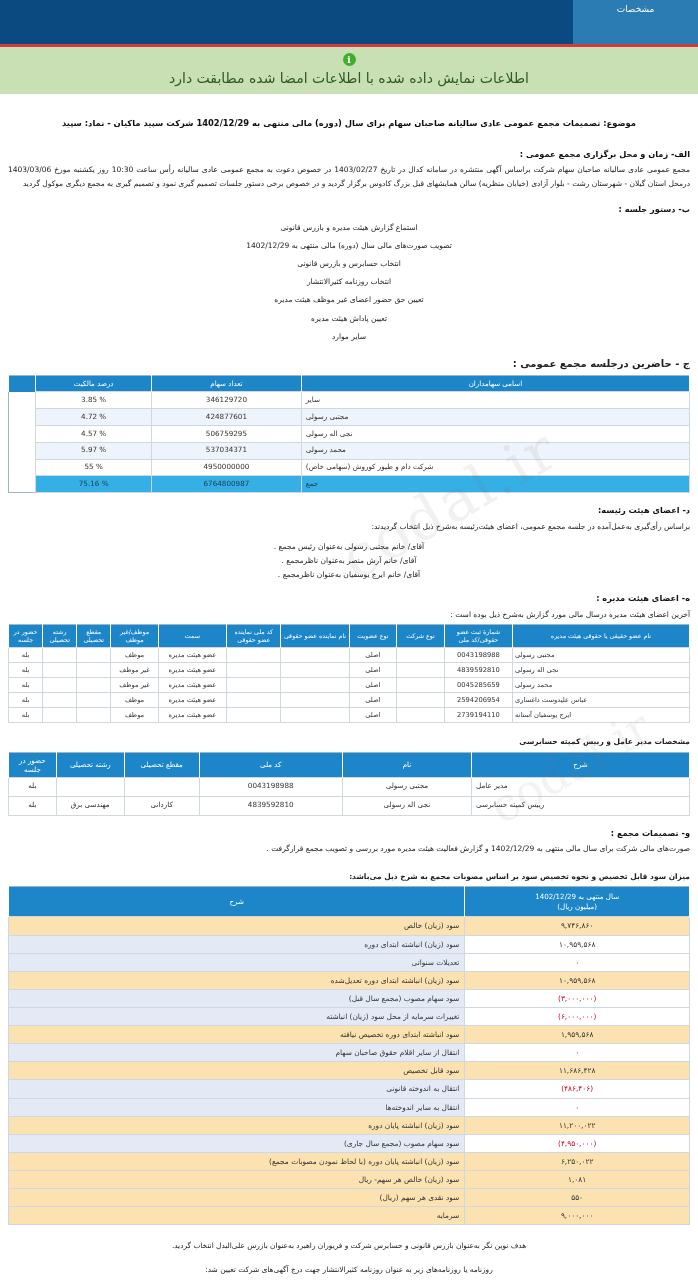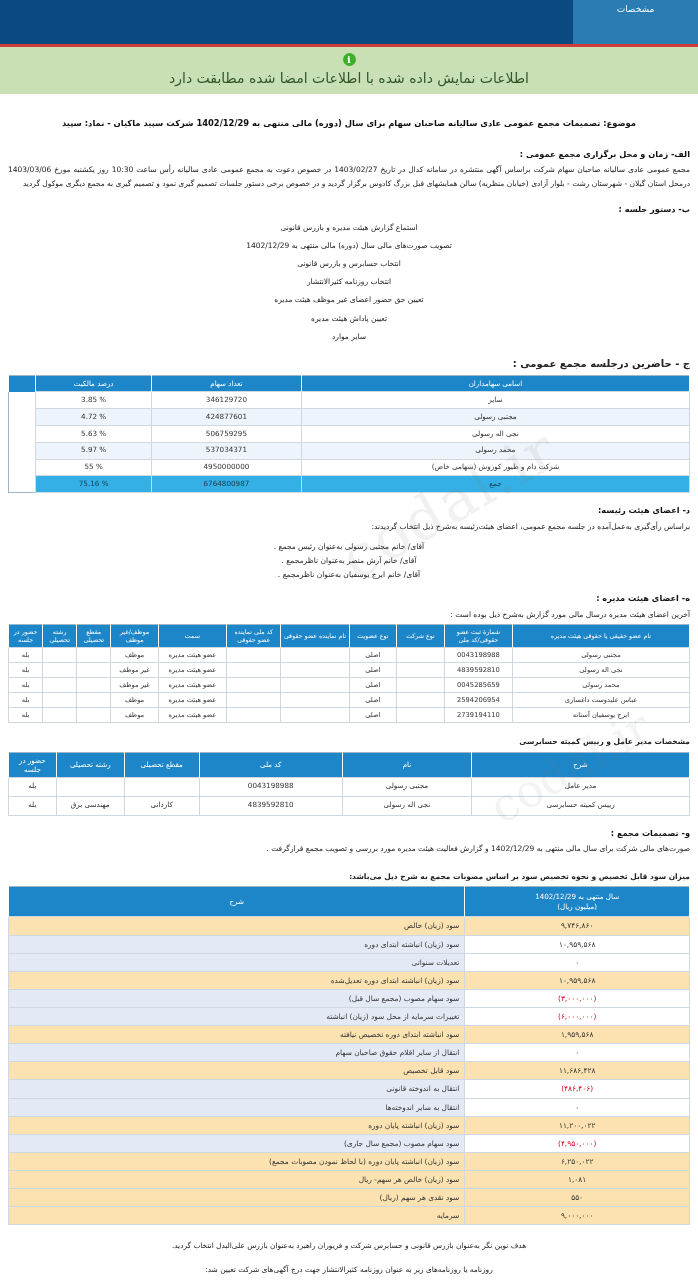--- a/index.html
+++ b/index.html
@@ -127,21 +127,21 @@
     line-height: 1.3;
     font-size: 7.1px;
   }
   tbody td {
     border: 1px solid #cfd8e0;
     padding: 2.5px 4px;
     text-align: center;
     color: #333;
     line-height: 1.5;
   }
-  tbody td.right { text-align: center; }
+  tbody td.right { text-align: left; }
   tbody tr.alt td { background: #eef4fb; }
   tbody tr.total td { background: #35b0e6; color: #1b3a4b; }
 
   
   .tbl-shareholders col.c-name  { width: 57%; }
   .tbl-shareholders col.c-count { width: 22%; }
   .tbl-shareholders col.c-pct   { width: 17%; }
   .tbl-shareholders col.c-pad   { width: 4%; }
   .tbl-shareholders tbody td.pad { border: none; background: #fff; }
 
@@ -256,21 +256,21 @@
       </tr>
       <tr class="alt">
         <td class="right">مجتبی رسولی</td>
         <td>424877601</td>
         <td>% 4.72</td>
         <td class="pad"></td>
       </tr>
       <tr>
         <td class="right">نجی اله رسولی</td>
         <td>506759295</td>
-        <td>% 5.63</td>
+        <td>% 4.57</td>
         <td class="pad"></td>
       </tr>
       <tr class="alt">
         <td class="right">محمد رسولی</td>
         <td>537034371</td>
         <td>% 5.97</td>
         <td class="pad"></td>
       </tr>
       <tr>
         <td class="right">شرکت دام و طیور کوروش (سهامی خاص)</td>

